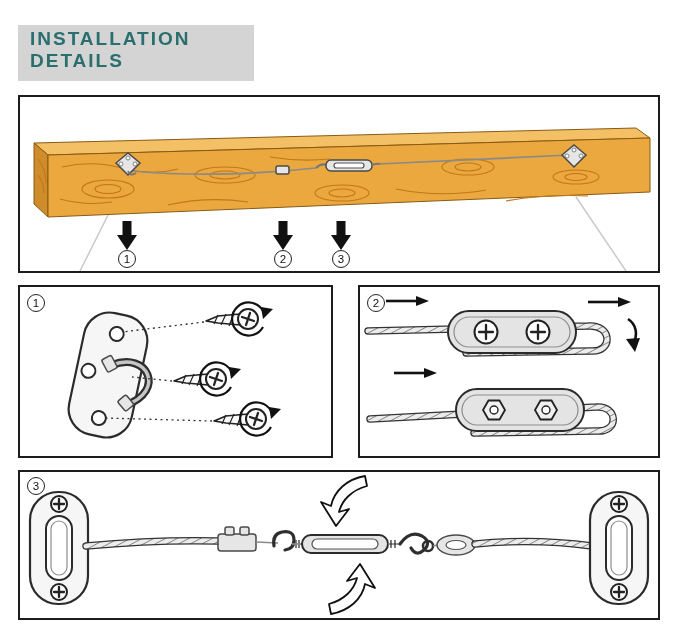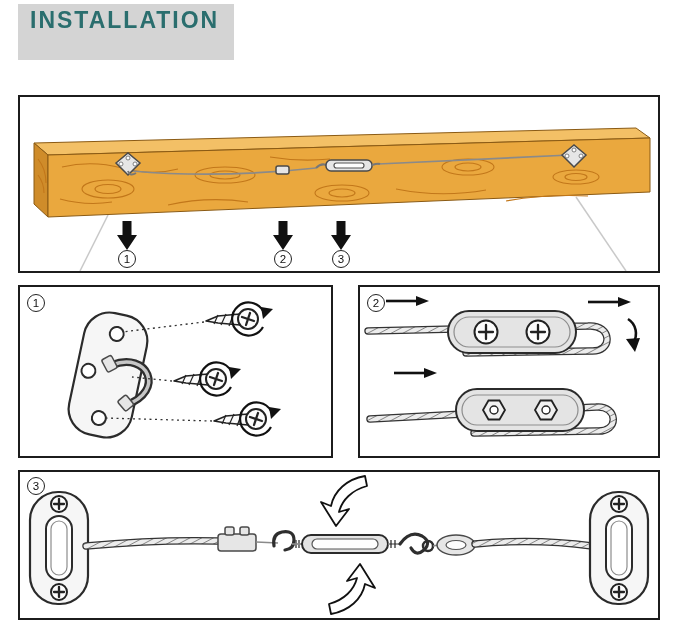--- a/index.html
+++ b/index.html
@@ -5,24 +5,24 @@
   * { margin:0; padding:0; box-sizing:border-box; }
   html,body { background:#fff; }
   body {
     width:679px; height:629px;
     font-family:"Liberation Sans", sans-serif;
     position:relative; overflow:hidden;
   }
   .page { position:relative; width:679px; height:629px; background:#fff; }
 
   .header {
-    position:absolute; left:18px; top:4px; width:216px; height:56px;
+    position:absolute; left:18px; top:25px; width:236px; height:56px;
     background:var(--header-bg,#d4d4d4);
     color:var(--header-text,#2a6e6e);
-    font-size:23px; font-weight:bold; letter-spacing:2px;
+    font-size:19px; font-weight:bold; letter-spacing:2px;
     line-height:1.16; padding:3px 0 0 12px;
   }
 
   .panel {
     position:absolute; background:#fff;
     border:2px solid var(--panel-border,#1c1c1c);
   }
   .panel svg { display:block; width:100%; height:100%; }
   .panel-overview { left:18px; top:95px;  width:642px; height:178px; }
   .panel-step1    { left:18px; top:285px; width:315px; height:173px; }
@@ -69,20 +69,21 @@
   .eye { fill:none; stroke:#2e2e2e; stroke-width:2.5; }
   .outarrow path { fill:#fff; stroke:#111; stroke-width:1.8; stroke-linejoin:round; }
 </style>
 </head>
 <body>
 
 <div class="page">
 
   <div class="header">
     <div>INSTALLATION</div>
+    <div>DETAILS</div>
   </div>
 
   <div class="panel panel-overview">
     <svg viewBox="0 0 638 174">
       <g>
         <line class="guide" x1="88" y1="118" x2="60" y2="174"></line>
         <line class="guide" x1="556" y1="100" x2="606" y2="174"></line>
       </g>
       <g>
         <polygon class="wood-top" points="14,46 616,31 630,41 28,58"></polygon>

